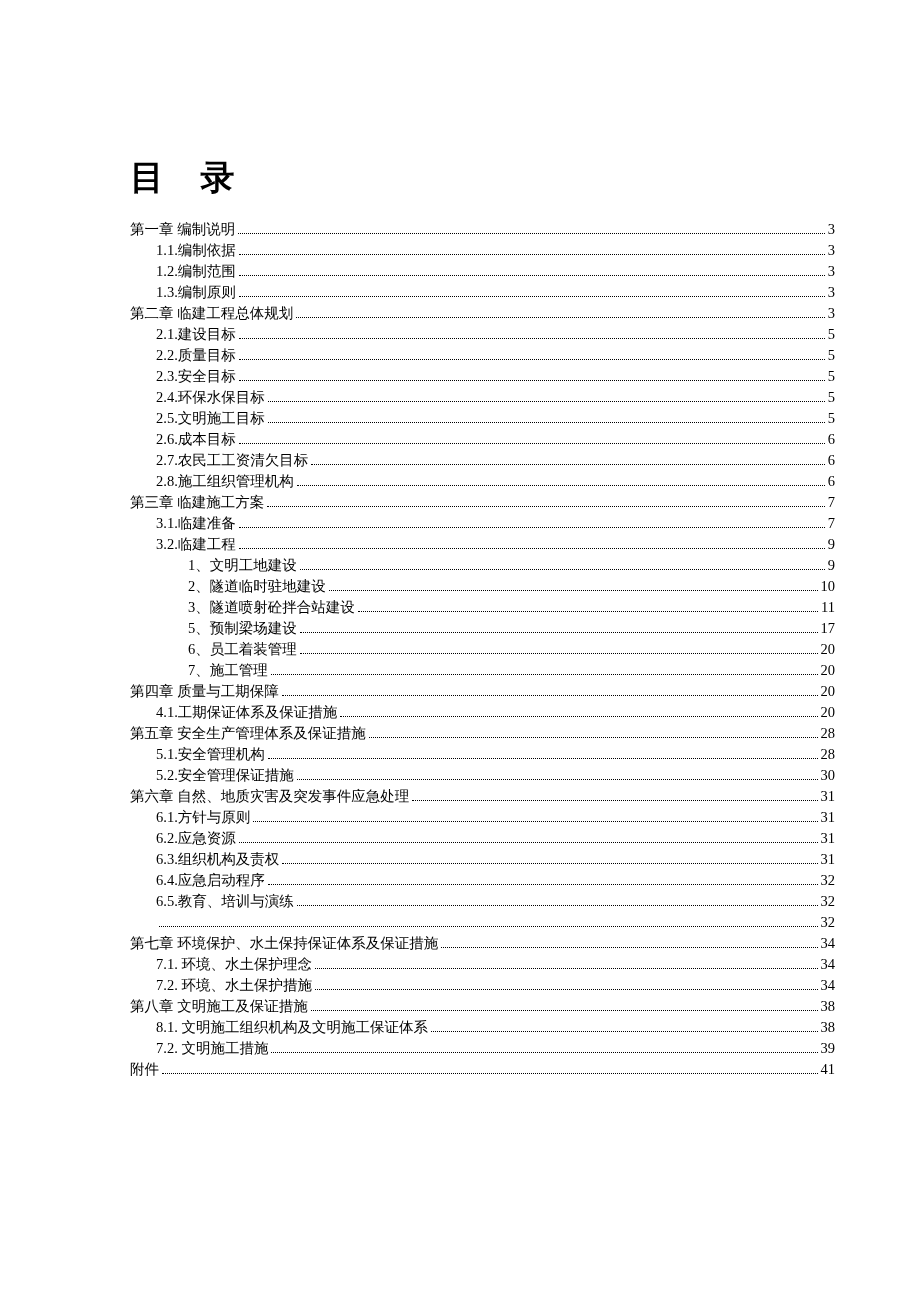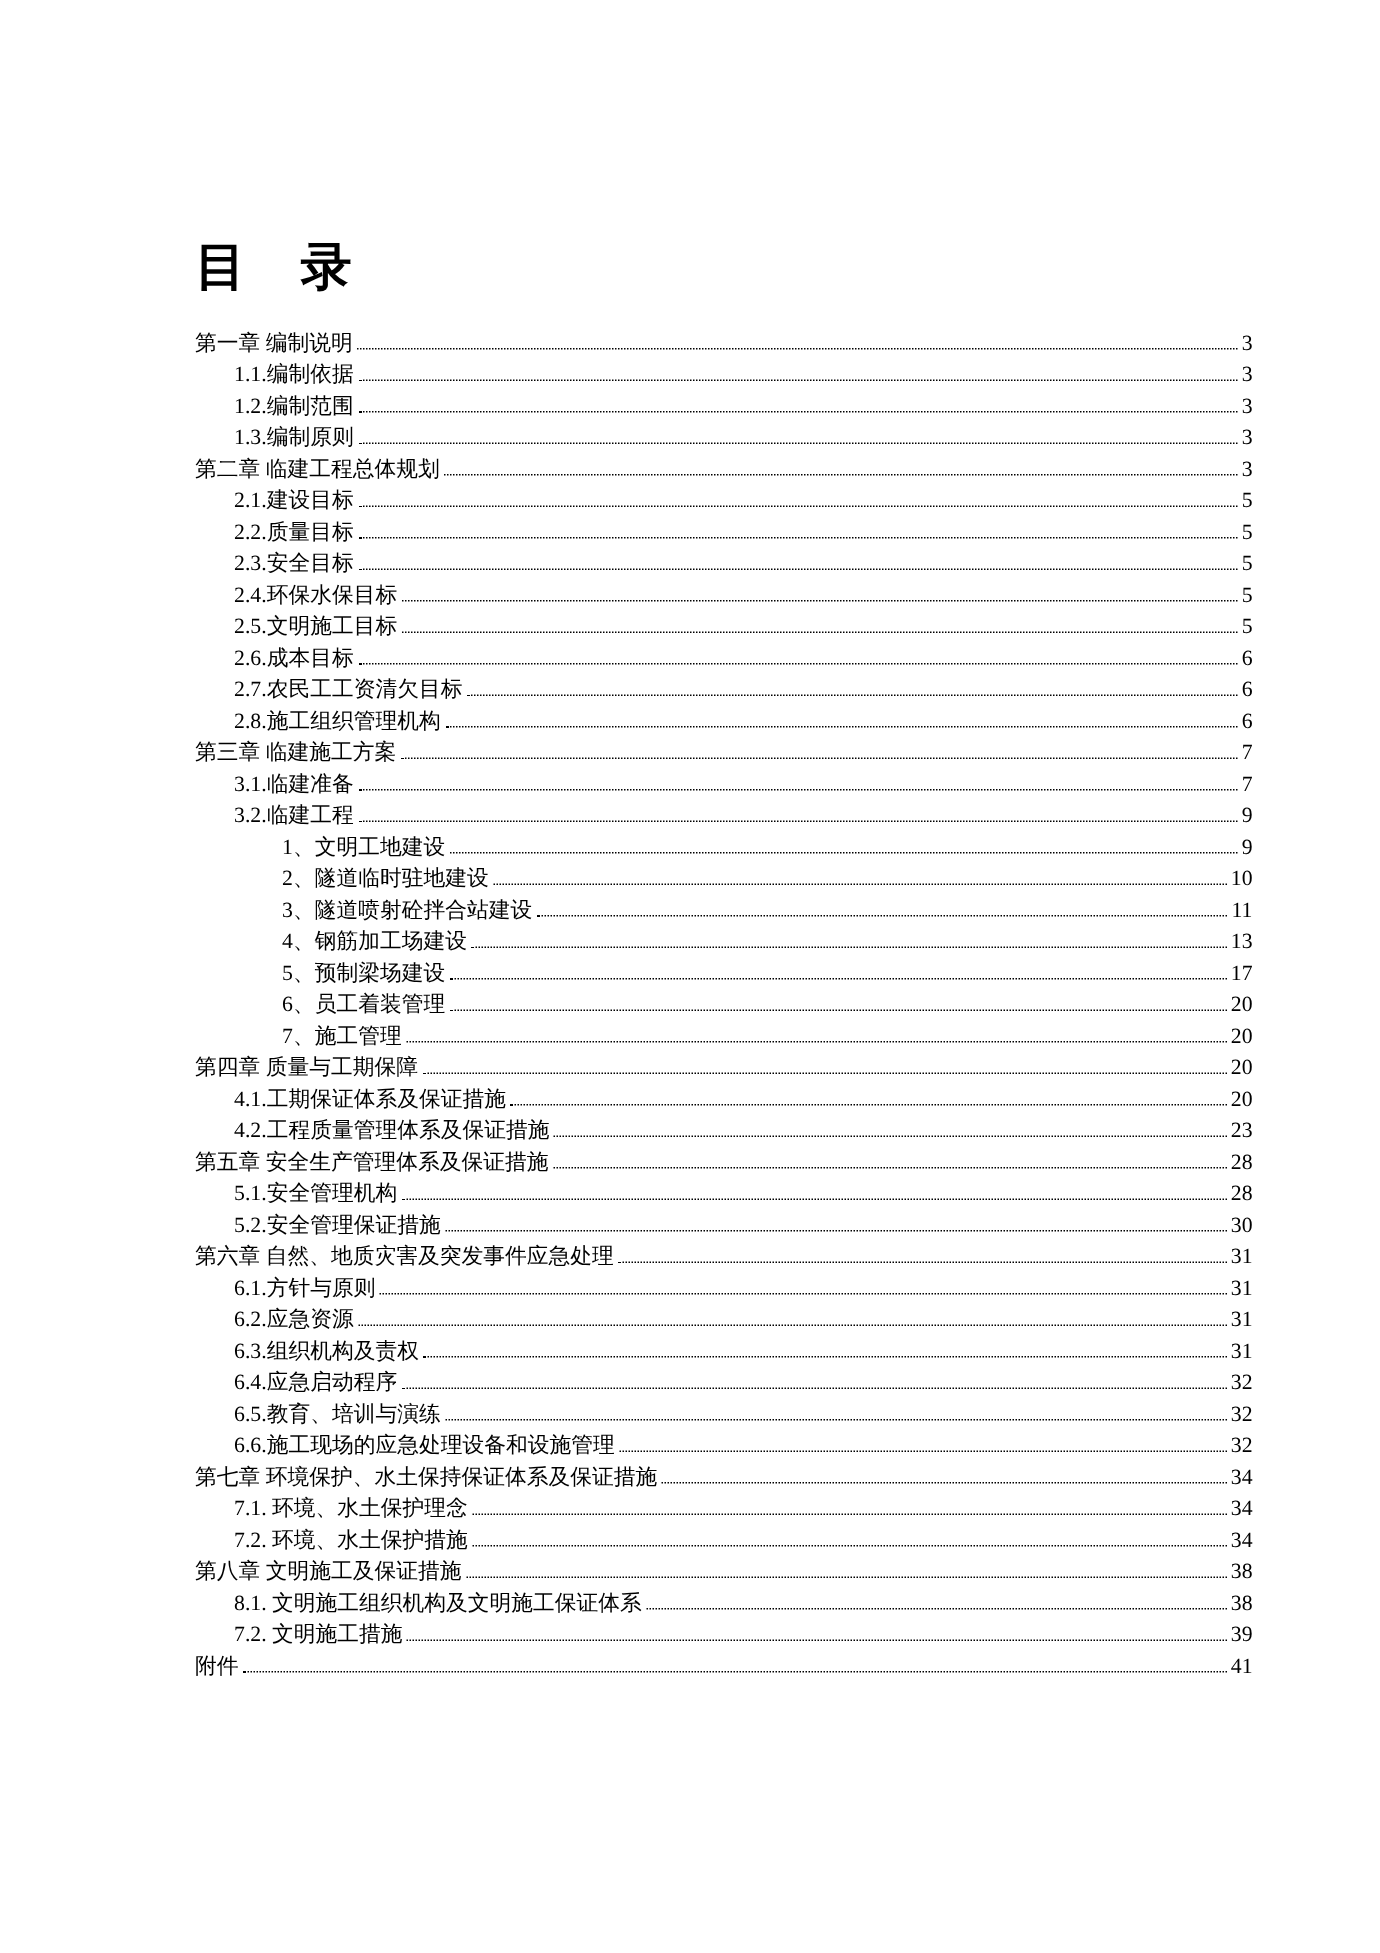--- a/index.html
+++ b/index.html
@@ -131,25 +131,20 @@
       <span class="toc-label">2、隧道临时驻地建设</span>
       <span class="dots"></span>
       <span class="toc-page">10</span>
     </div>
     <div class="toc-line lvl-2">
       <span class="toc-label">3、隧道喷射砼拌合站建设</span>
       <span class="dots"></span>
       <span class="toc-page">11</span>
     </div>
     <div class="toc-line lvl-2">
-      <span class="toc-label">4、钢筋加工场建设</span>
-      <span class="dots"></span>
-      <span class="toc-page">13</span>
-    </div>
-    <div class="toc-line lvl-2">
       <span class="toc-label">5、预制梁场建设</span>
       <span class="dots"></span>
       <span class="toc-page">17</span>
     </div>
     <div class="toc-line lvl-2">
       <span class="toc-label">6、员工着装管理</span>
       <span class="dots"></span>
       <span class="toc-page">20</span>
     </div>
     <div class="toc-line lvl-2">
@@ -160,25 +155,20 @@
     <div class="toc-line lvl-0">
       <span class="toc-label">第四章  质量与工期保障</span>
       <span class="dots"></span>
       <span class="toc-page">20</span>
     </div>
     <div class="toc-line lvl-1">
       <span class="toc-label">4.1.工期保证体系及保证措施</span>
       <span class="dots"></span>
       <span class="toc-page">20</span>
     </div>
-    <div class="toc-line lvl-1">
-      <span class="toc-label">4.2.工程质量管理体系及保证措施</span>
-      <span class="dots"></span>
-      <span class="toc-page">23</span>
-    </div>
     <div class="toc-line lvl-0">
       <span class="toc-label">第五章  安全生产管理体系及保证措施</span>
       <span class="dots"></span>
       <span class="toc-page">28</span>
     </div>
     <div class="toc-line lvl-1">
       <span class="toc-label">5.1.安全管理机构</span>
       <span class="dots"></span>
       <span class="toc-page">28</span>
     </div>
@@ -211,21 +201,20 @@
       <span class="toc-label">6.4.应急启动程序</span>
       <span class="dots"></span>
       <span class="toc-page">32</span>
     </div>
     <div class="toc-line lvl-1">
       <span class="toc-label">6.5.教育、培训与演练</span>
       <span class="dots"></span>
       <span class="toc-page">32</span>
     </div>
     <div class="toc-line lvl-1">
-      <span class="toc-label">6.6.施工现场的应急处理设备和设施管理</span>
       <span class="dots"></span>
       <span class="toc-page">32</span>
     </div>
     <div class="toc-line lvl-0">
       <span class="toc-label">第七章  环境保护、水土保持保证体系及保证措施</span>
       <span class="dots"></span>
       <span class="toc-page">34</span>
     </div>
     <div class="toc-line lvl-1">
       <span class="toc-label">7.1. 环境、水土保护理念</span>

